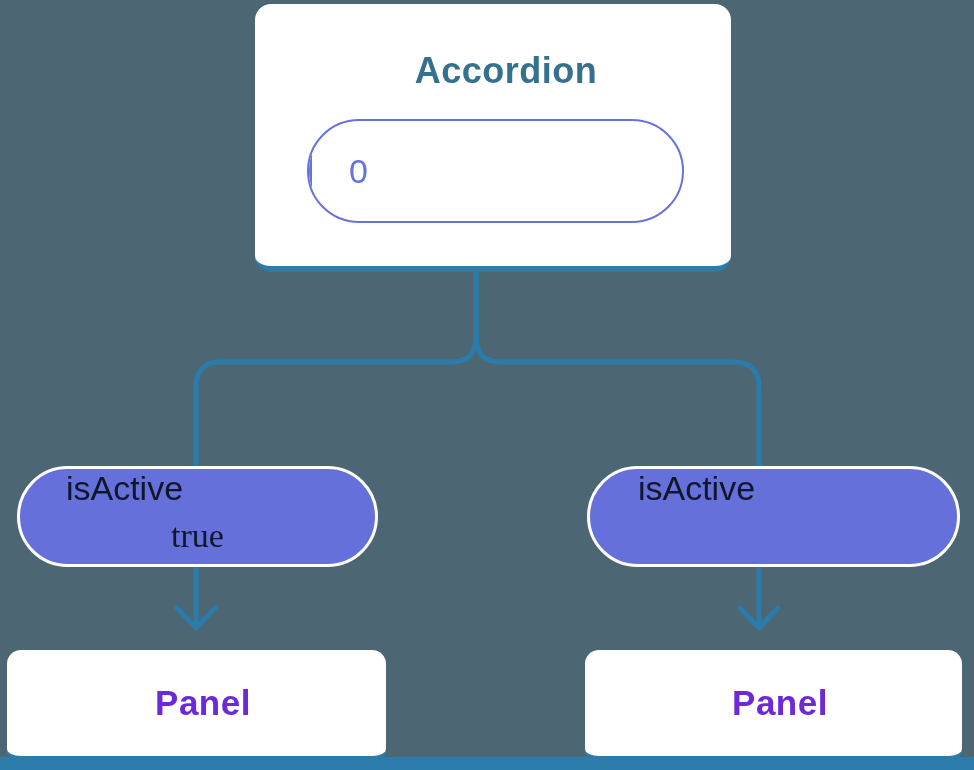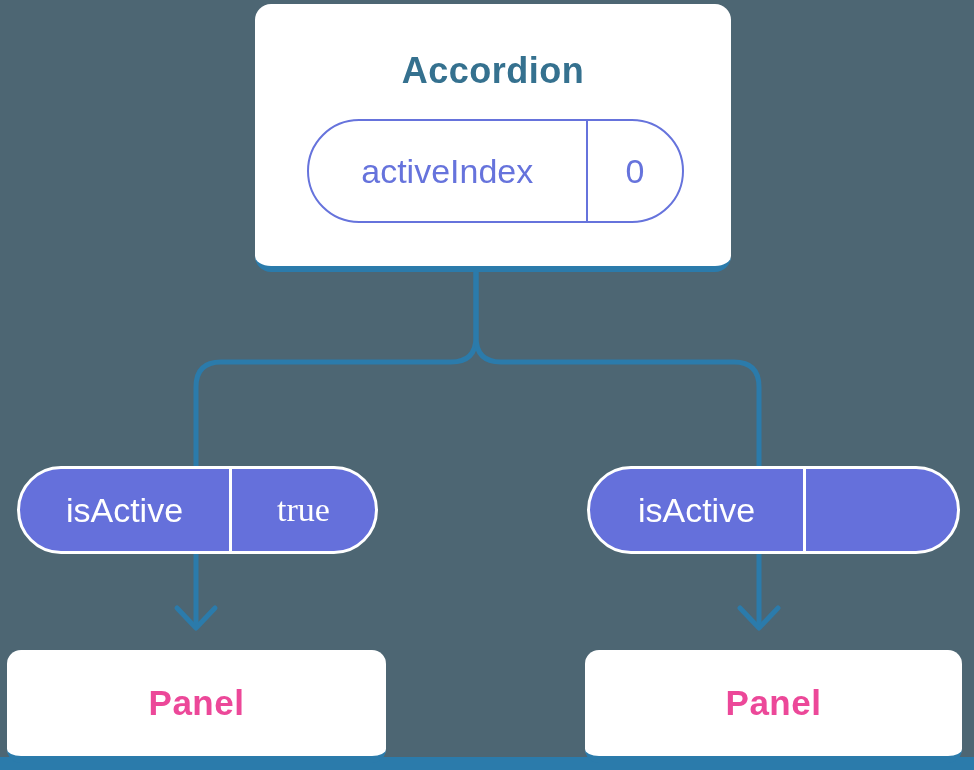--- a/index.html
+++ b/index.html
@@ -34,20 +34,21 @@
     position: absolute;
     left: 0; right: 0; bottom: 0;
     height: 13px;
     background: #2B7BAB;
     z-index: 1;
   }
   
   .card {
     background: #FFFFFF;
     z-index: 2;
+    padding-left: 13px;
   }
   .parent-card {
     position: absolute;
     left: 255px; top: 4px;
     width: 476px; height: 268px;
     border-bottom: 6px solid #2B7BAB;
     border-radius: 16px;
   }
   .card-title {
     position: absolute;
@@ -82,30 +83,31 @@
   .state-value {
     width: 94px;
     display: flex;
     align-items: center;
     justify-content: center;
   }
   
   .prop-pill {
     position: absolute;
     top: 466px;
-    height: 88px;
+    height: 101px;
     background: #6570DB;
     border: 3px solid #FFFFFF;
     border-radius: 52px;
     display: flex;
     align-items: stretch;
-    color: #ffffff;
+    color: #0f172a;
     font-size: 34px;
     z-index: 3;
     overflow: hidden;
+    flex-direction: column;
   }
   .prop-pill.left  { left: 17px;  width: 361px; }
   .prop-pill.right { left: 587px; width: 373px; }
   .prop-name {
     display: flex;
     align-items: center;
     justify-content: center;
   }
   .prop-pill.left  .prop-name { width: 209px; }
   .prop-pill.right .prop-name { width: 213px; }
@@ -122,21 +124,21 @@
     position: absolute;
     top: 650px;
     height: 113px;
     border-bottom: 7px solid #2B7BAB;
     border-radius: 14px;
     display: flex;
     align-items: center;
     justify-content: center;
     font-size: 35px;
     font-weight: 600;
-    color: #ec4899;
+    color: #6d28d9;
     letter-spacing: 0.5px;
   }
   .panel.left  { left: 7px;   width: 379px; }
   .panel.right { left: 585px; width: 377px; }
 </style>
 </head>
 <body>
 
 <div class="stage">
 
@@ -145,21 +147,20 @@
     <path class="edge" d="M 476 258 L 476 337 Q 476 362 501 362 L 734 362 Q 759 362 759 387 L 759 626"></path>
     <path class="edge arrow" d="M 177 608 L 196 628 L 215 608"></path>
     <path class="edge arrow" d="M 740 608 L 759 628 L 778 608"></path>
   </svg>
 
   <div class="bottom-bar"></div>
 
   <div class="card parent-card">
     <div class="card-title">Accordion</div>
     <div class="state-pill">
-      <span class="state-name">activeIndex</span>
       <span class="divider purple"></span>
       <span class="state-value">0</span>
     </div>
   </div>
 
   <div class="prop-pill left">
     <span class="prop-name">isActive</span>
     <span class="divider white"></span>
     <span class="prop-value">true</span>
   </div>

